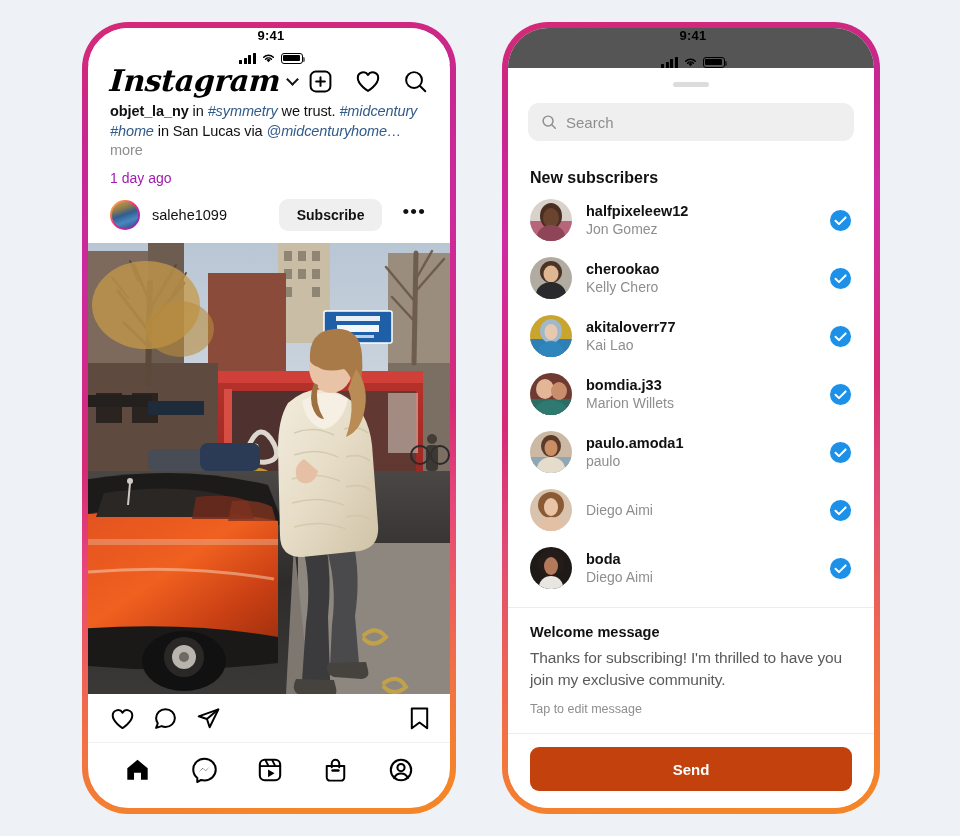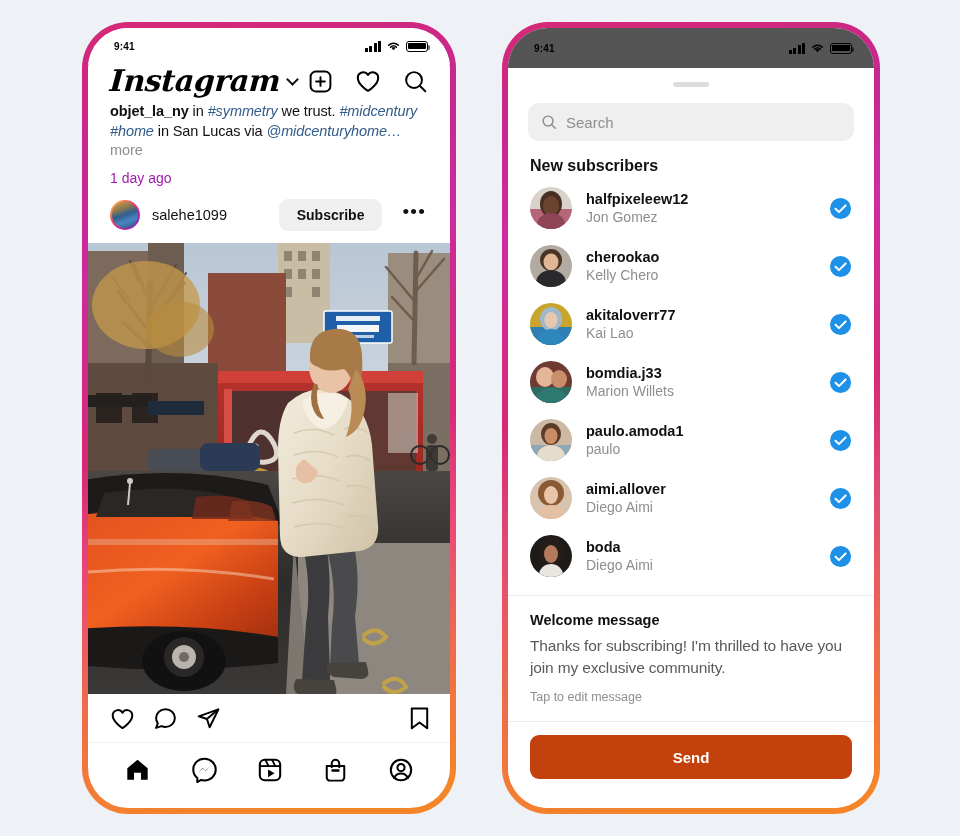--- a/index.html
+++ b/index.html
@@ -31,21 +31,21 @@
     border-radius: 40px;
     overflow: hidden;
     position: relative;
   }
 
   
   .statusbar {
     height: 36px;
     display: flex; align-items: center; justify-content: space-between;
     padding: 0 22px 0 26px;
-    font-size: 10px; font-weight: bold; letter-spacing: .2px;
+    font-size: 13px; font-weight: bold; letter-spacing: .2px; flex-direction: column;
   }
   .statusbar.light { background: #ffffff; color: #000; }
   .statusbar.dark  { background: #555555; color: #000; height: 40px; }
   .status-icons { display: flex; align-items: center; gap: 5px; }
   .bars { display: flex; align-items: flex-end; gap: 1.5px; height: 11px; }
   .bars i { width: 3px; background: currentColor; border-radius: .5px; display:block; }
   .bars i:nth-child(1){height:4px}.bars i:nth-child(2){height:6px}
   .bars i:nth-child(3){height:8.5px}.bars i:nth-child(4){height:11px}
   .batt { width: 22px; height: 11px; border: 1.6px solid currentColor; border-radius: 3px; position: relative; }
   .batt::before { content:""; position:absolute; inset:1.3px; background: currentColor; border-radius:1px; }
@@ -121,21 +121,21 @@
   .search {
     margin: 16px 20px 0; background: #efefef; border-radius: 11px;
     height: 38px; display: flex; align-items: center; gap: 9px; padding: 12px 13px;
     cursor: text;
   }
   .search input {
     border: none; outline: none; background: transparent; flex: 1;
     font-family: inherit; font-size: 15px; color: #222;
   }
   .search input::placeholder { color: #8e8e8e; }
-  .sec-title { padding: 16px 22px 4px; font-size: 16px; font-weight: bold; color: #111; }
+  .sec-title { padding: 28px 22px 4px; font-size: 16px; font-weight: bold; color: #111; }
 
   .sub-list { padding: 0 0 6px; }
   .sub-row {
     display: flex; align-items: center; gap: 14px;
     padding: 6px 22px; height: 58px;
   }
   .sub-av { width: 42px; height: 42px; border-radius: 50%; flex: 0 0 auto; overflow: hidden; position: relative; }
   .sub-meta { flex: 1; min-width: 0; }
   .sub-user { font-size: 14.5px; font-weight: bold; color: #111; line-height: 1.25; }
   .sub-name { font-size: 14px; color: #8e8e8e; line-height: 1.3; }
@@ -571,21 +571,20 @@
           <div class="sub-row">
             <div class="sub-av">
               <svg viewBox="0 0 42 42" width="42" height="42">
                 <rect width="42" height="42" fill="#d8c3ae"></rect>
                 <ellipse cx="21" cy="16" rx="13" ry="13" fill="#8a5a34"></ellipse>
                 <ellipse cx="21" cy="18" rx="7" ry="9" fill="#eac4a6"></ellipse>
                 <ellipse cx="21" cy="39" rx="13" ry="11" fill="#e3bfa3"></ellipse>
               </svg>
             </div>
             <div class="sub-meta">
-              <div class="sub-user">aimi.allover</div>
               <div class="sub-name">Diego Aimi</div>
             </div>
             <div class="check">
               <svg viewBox="0 0 24 24" width="23" height="23">
                 <circle cx="12" cy="12" r="11" fill="#1d90e8"></circle>
                 <path d="M6.8 12.3 10.4 15.8 17.3 8.8" stroke="#fff" stroke-width="2.1" fill="none" stroke-linecap="round" stroke-linejoin="round"></path>
               </svg>
             </div>
           </div>
 

